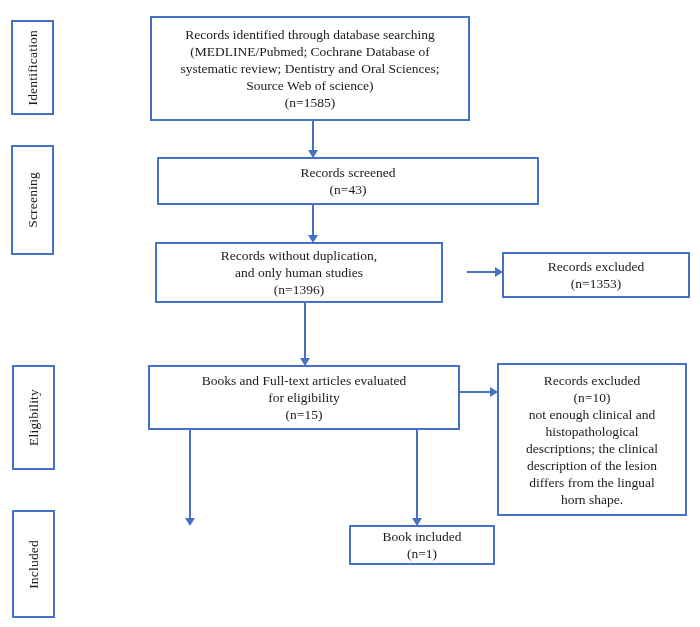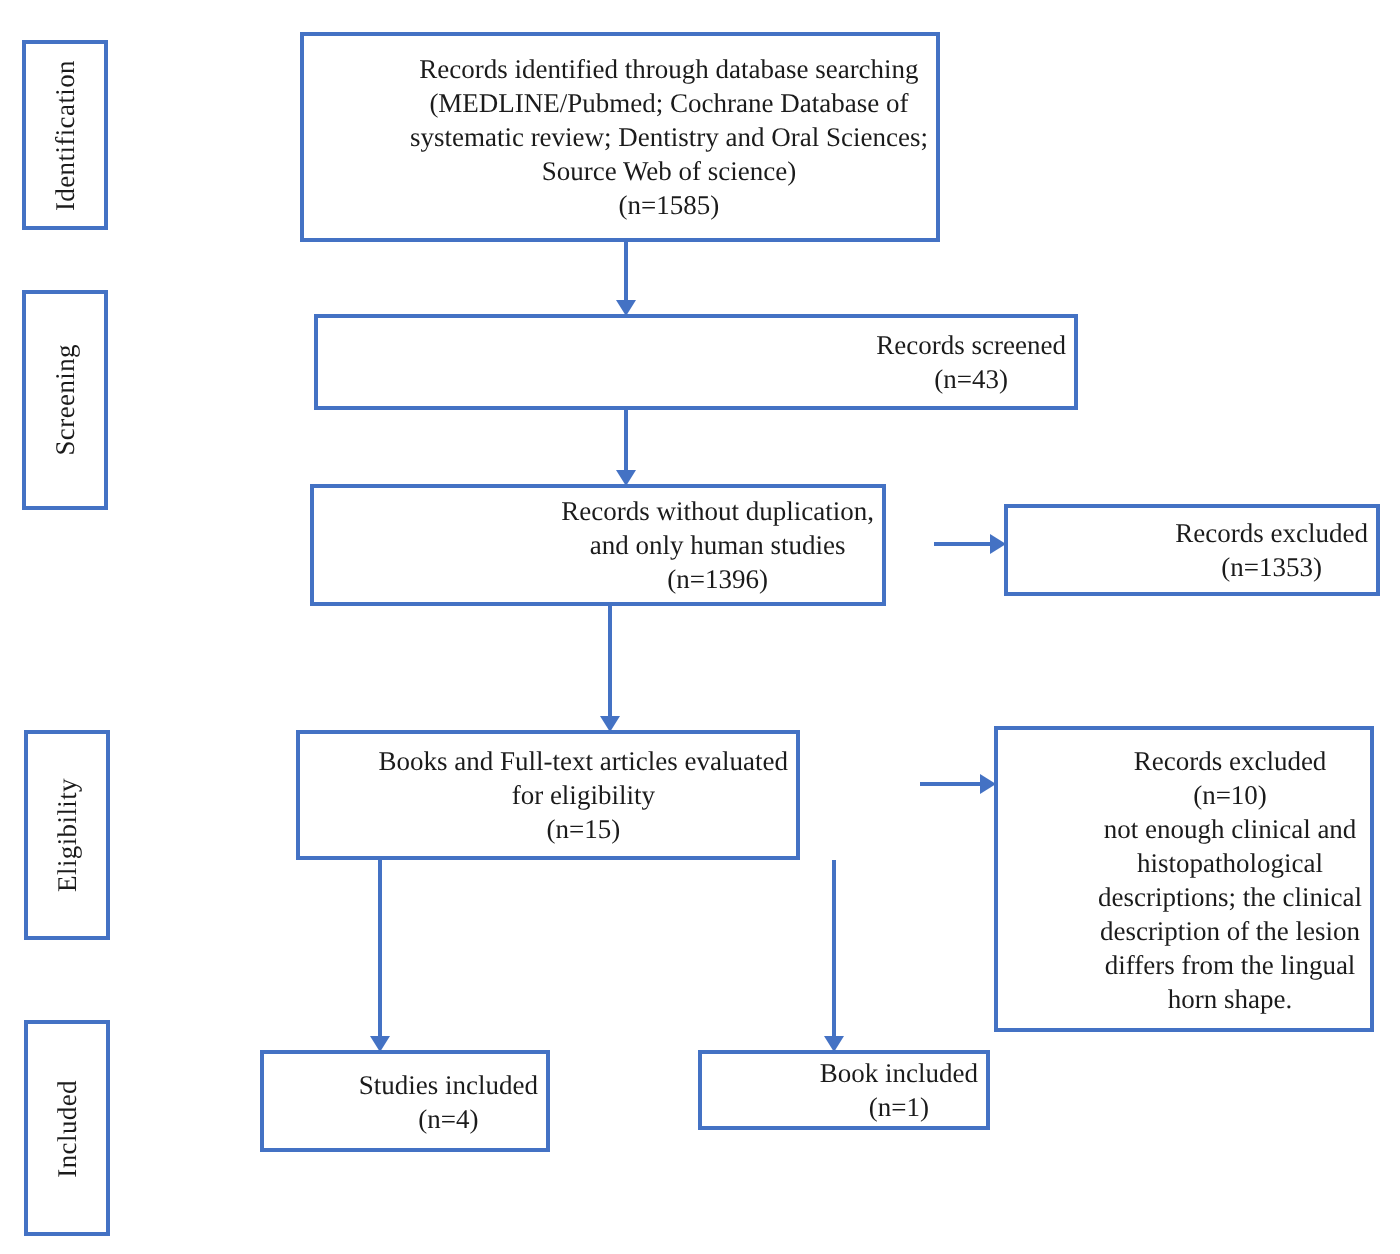--- a/index.html
+++ b/index.html
@@ -35,21 +35,21 @@
     letter-spacing: 0.2px;
     white-space: nowrap;
   }
   
   .box {
     position: absolute;
     border: 2px solid var(--accent);
     background: var(--bg);
     display: flex;
     align-items: center;
-    justify-content: flex-end;
+    justify-content: center;
     text-align: center;
     padding: 2px 4px;
   }
   .box-text {
     font-size: 13.5px;
     line-height: 17px;
     white-space: pre-line;
   }
   
   .arrow-v { position: absolute; width: 10px; }
@@ -122,41 +122,37 @@
     <span class="box-text">Records without duplication,
 and only human studies
 (n=1396)</span>
   </div>
 
   <div class="box" style="left:502px; top:252px; width:188px; height:46px;">
     <span class="box-text">Records excluded
 (n=1353)</span>
   </div>
 
-  <div class="box" style="left:148px; top:365px; width:252px; height:65px;">
+  <div class="box" style="left:148px; top:365px; width:312px; height:65px;">
     <span class="box-text">Books and Full-text articles evaluated
 for eligibility
 (n=15)</span>
   </div>
 
   <div class="box" style="left:497px; top:363px; width:190px; height:153px;">
     <span class="box-text">Records excluded
 (n=10)
 not enough clinical and
 histopathological
 descriptions; the clinical
 description of the lesion
 differs from the lingual
 horn shape.</span>
   </div>
 
-  <div class="box" style="left:130px; top:525px; width:145px; height:51px;">
-    <span class="box-text">Studies included
-(n=4)</span>
-  </div>
 
   <div class="box" style="left:349px; top:525px; width:146px; height:40px;">
     <span class="box-text">Book included
 (n=1)</span>
   </div>
 
   <div class="arrow-v" style="left:308px; top:121px; height:37px;"></div>
   <div class="arrow-v" style="left:308px; top:204px; height:39px;"></div>
   <div class="arrow-h" style="left:467px; top:267px; width:36px;"></div>
   <div class="arrow-v" style="left:300px; top:303px; height:63px;"></div>

